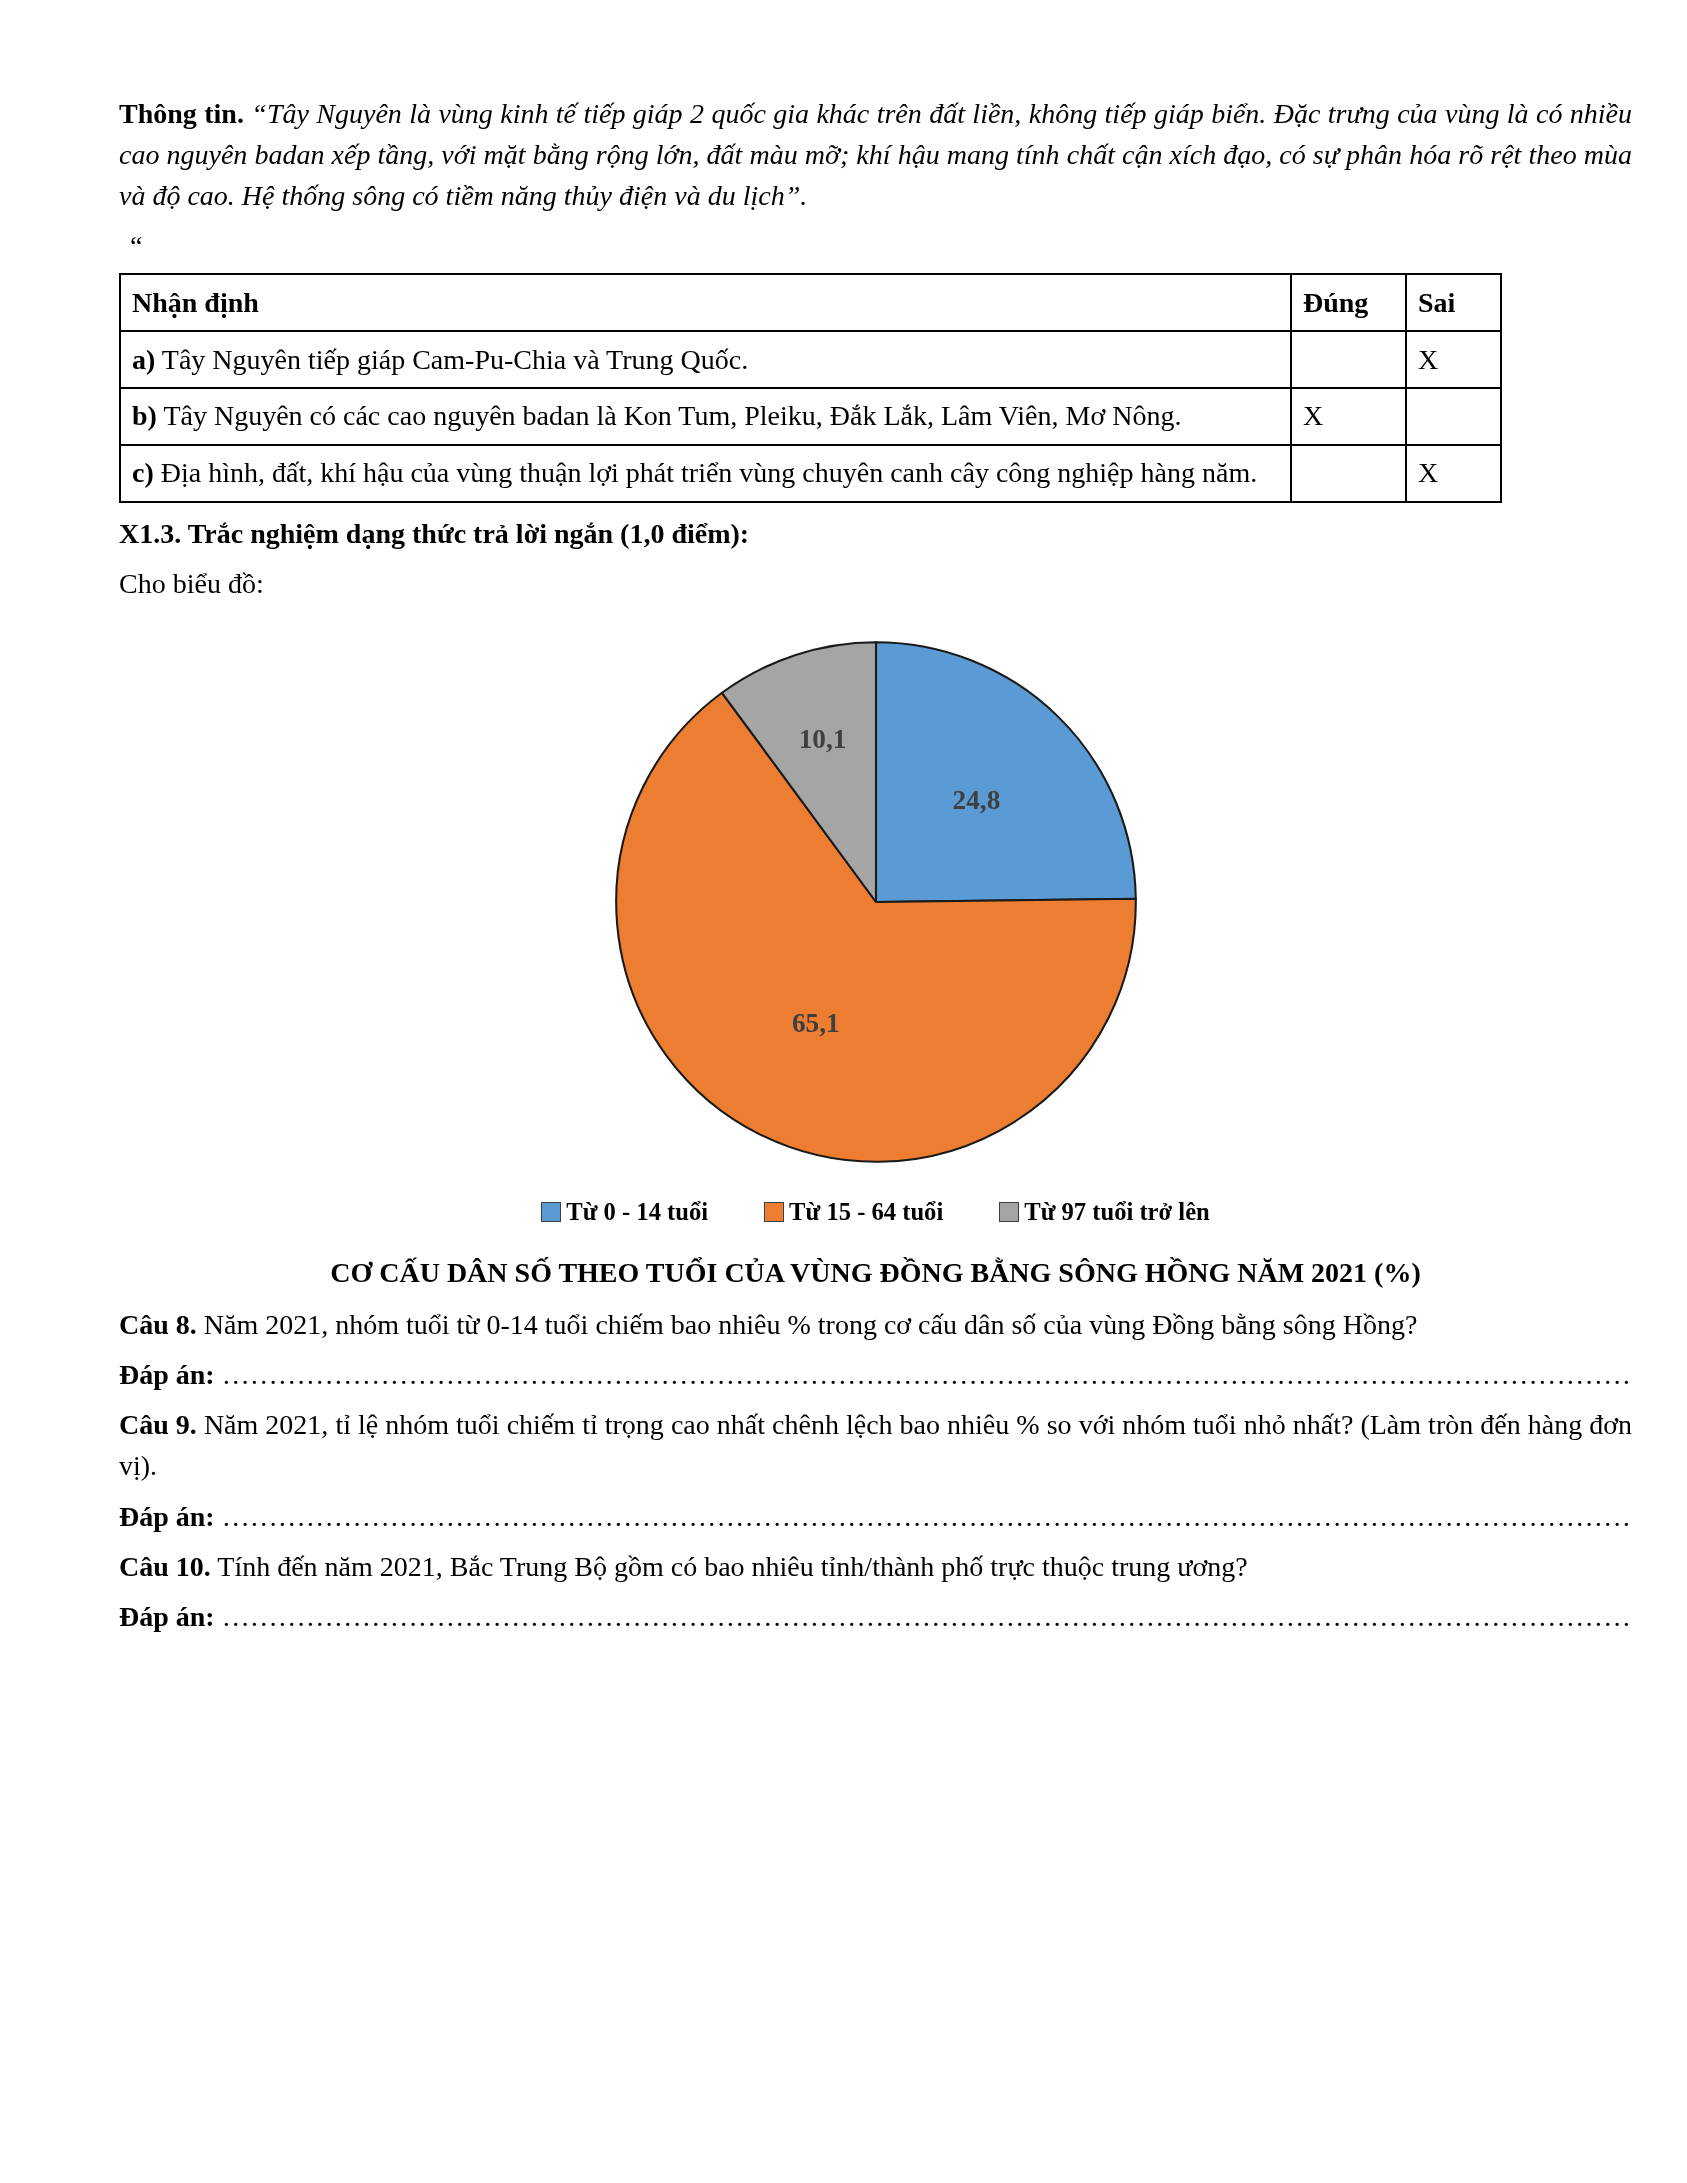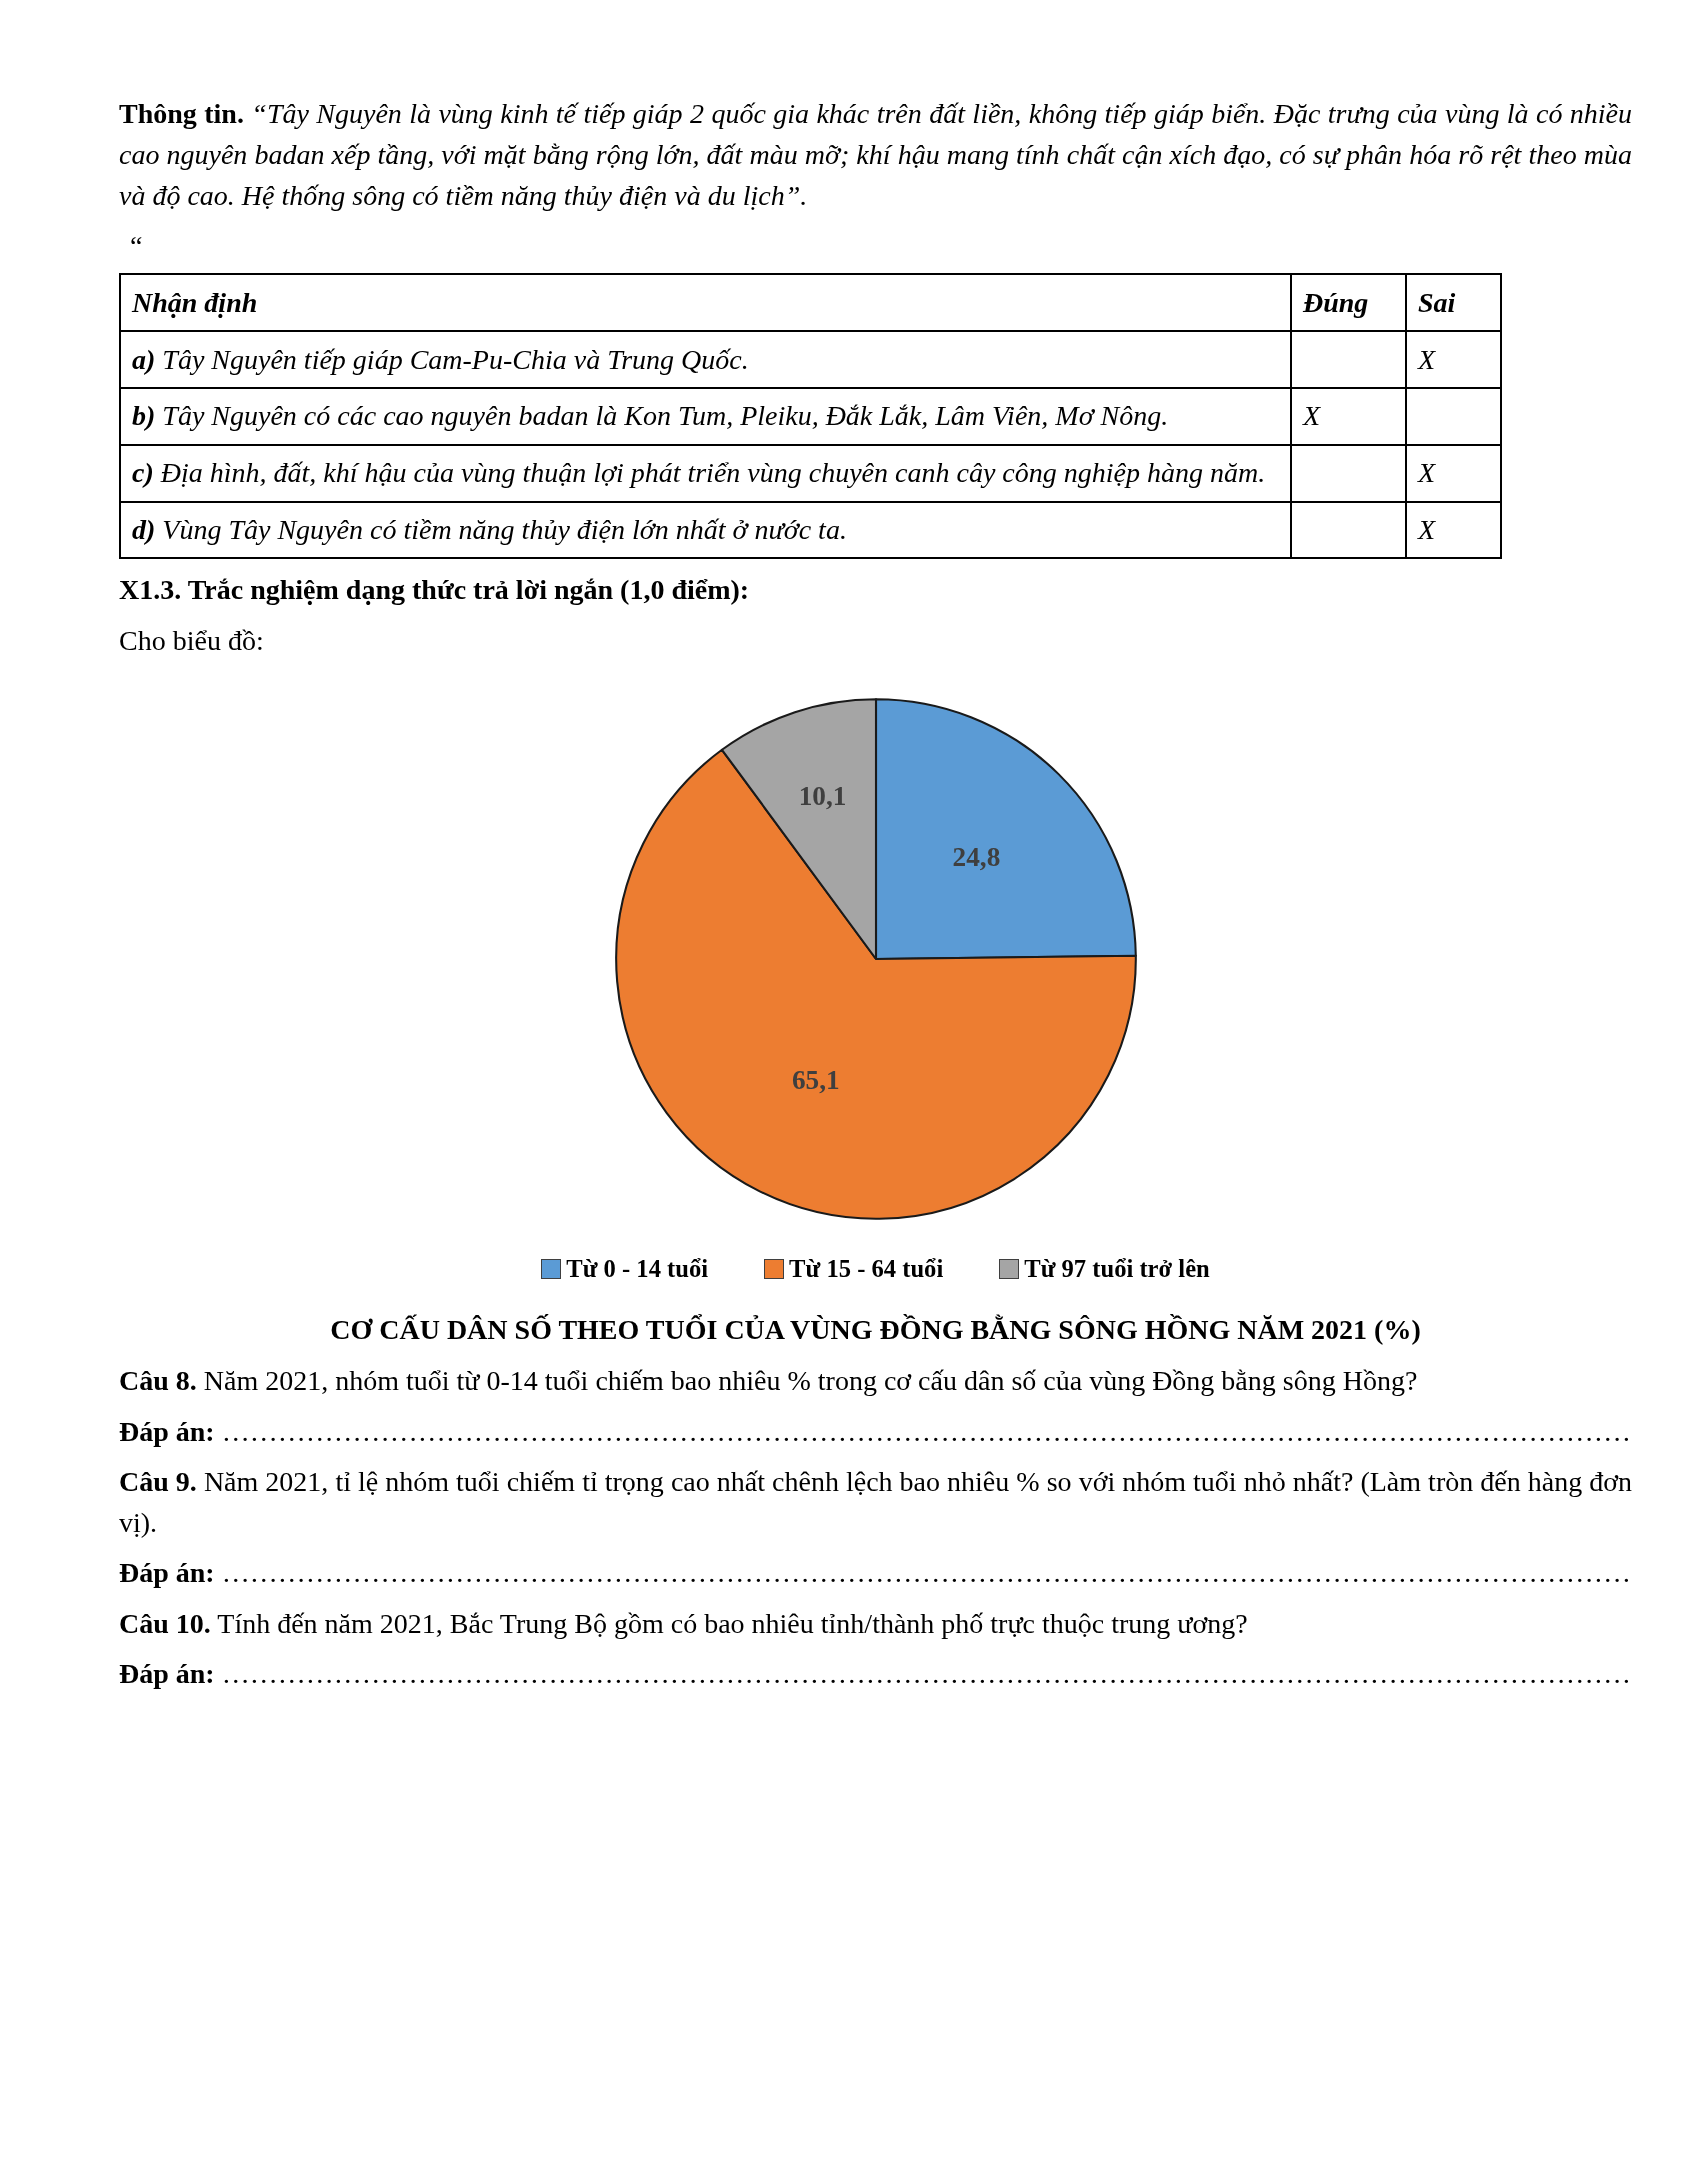--- a/index.html
+++ b/index.html
@@ -32,21 +32,20 @@
   }
   .col-stmt { width: 1171px; }
   .col-dung { width: 115px; }
   .col-sai  { width: 95px; }
   .tbl th, .tbl td {
     border: 2.4px solid #000;
     padding: 6.4px 11px;
     vertical-align: top;
     line-height: 1.5;
     text-align: left;
-    font-style: italic;
   }
   .tbl td.stmt { text-align: justify; margin-top: 32px; }
 
   .chart-block { text-align: center; margin-top: 19px; }
   svg.pie { width: 556px; height: 556px; display: inline-block; }
   .pie path { stroke: #1a1a1a; stroke-width: 0.008; stroke-linejoin: round; }
   .pie-label {
     font-family: "Liberation Serif", "DejaVu Serif", serif;
     font-size: 0.105px;
     font-weight: bold;
@@ -108,25 +107,20 @@
       <tr>
         <td class="stmt"><b>b)</b><span> Tây Nguyên có các cao nguyên badan là Kon Tum, Pleiku, Đắk Lắk, Lâm Viên, Mơ Nông.</span></td>
         <td>X</td>
         <td></td>
       </tr>
       <tr>
         <td class="stmt"><b>c)</b><span> Địa hình, đất, khí hậu của vùng thuận lợi phát triển vùng chuyên canh cây công nghiệp hàng năm.</span></td>
         <td></td>
         <td>X</td>
       </tr>
-      <tr>
-        <td class="stmt"><b>d)</b><span> Vùng Tây Nguyên có tiềm năng thủy điện lớn nhất ở nước ta.</span></td>
-        <td></td>
-        <td>X</td>
-      </tr>
     </tbody>
   </table>
 
   <p class="para bold">X1.3. Trắc nghiệm dạng thức trả lời ngắn (1,0 điểm):</p>
   <p class="para">Cho biểu đồ:</p>
 
   <div class="chart-block">
     <svg id="pie-svg" class="pie" viewBox="-1.07 -1.07 2.14 2.14" style="font-size:35px">
         <path d="M0,0 L6.123233995736766e-17,-1 A1,1 0 0 1 0.9999210442038161,-0.01256603988335227 Z" fill="#5b9bd5"></path>
         <text x="0.38645748338936714" y="-0.39134462246510693" class="pie-label">24,8</text>

